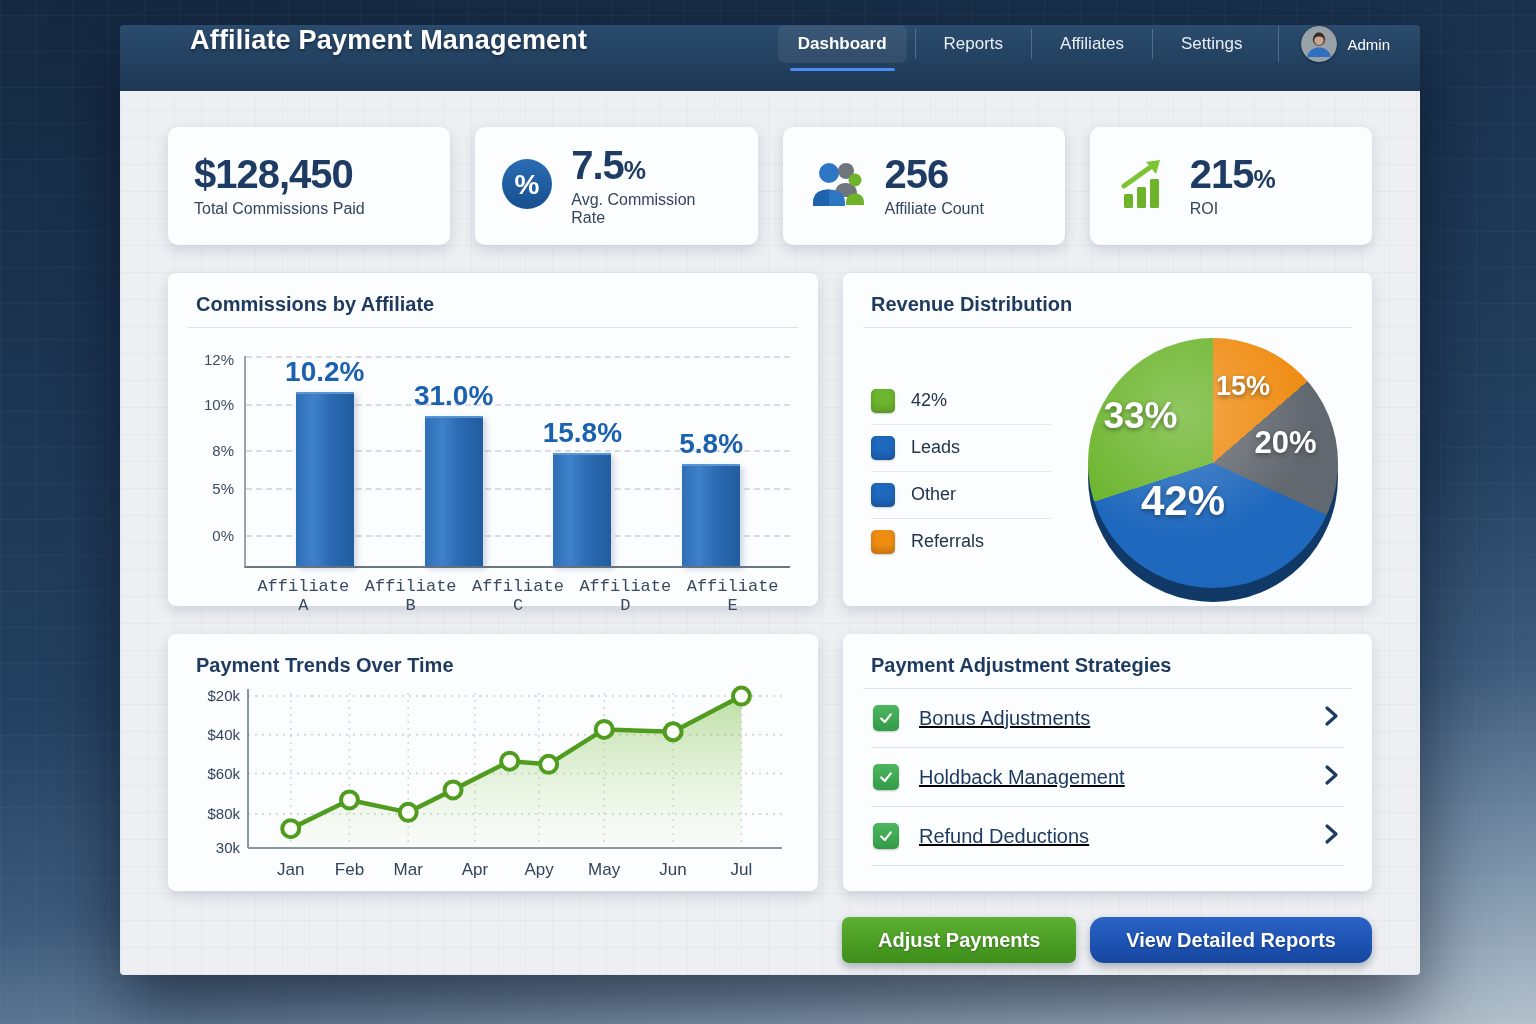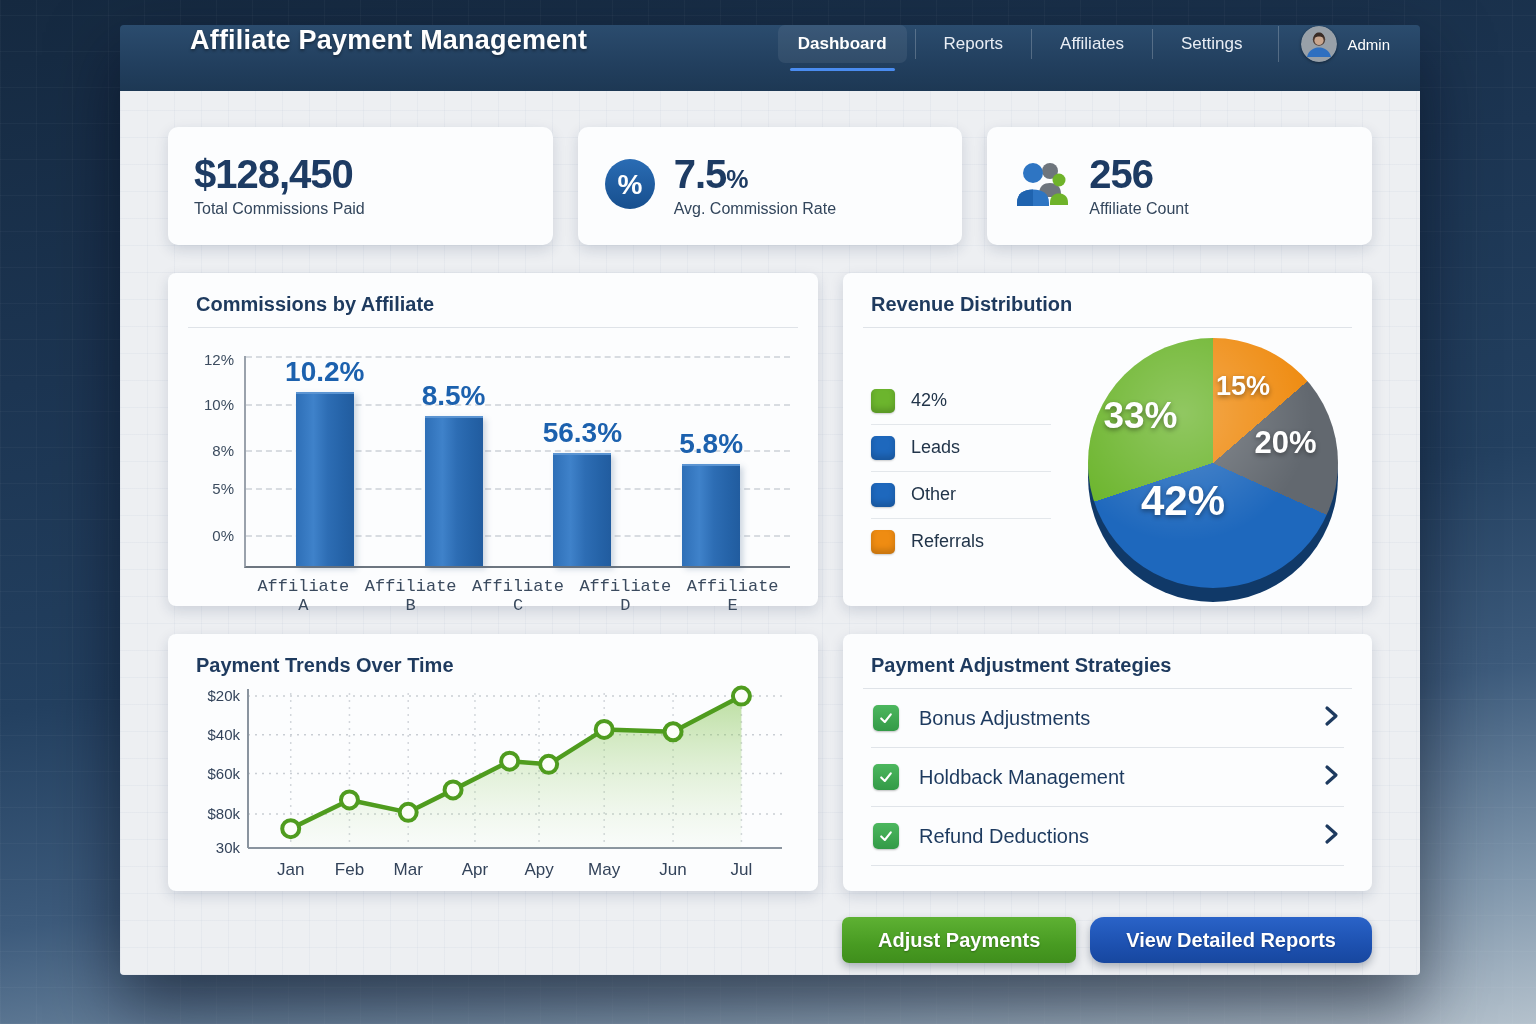--- a/index.html
+++ b/index.html
@@ -113,21 +113,21 @@
   .pl-15 { left:62%; top:19%;  font-size:27px; }
   .pl-20 { left:79%; top:42%;  font-size:31px; }
   .pl-42 { left:38%; top:65%;  font-size:42px; }
   .pl-33 { left:21%; top:31%;  font-size:37px; }
 
   
   .line-chart { margin-top:6px; }
 
   
   .strategy-row { display:flex; align-items:center; gap:20px; padding:15px 2px;
-                  border-bottom:1px solid #e0e4e9; cursor:pointer; }
+                  border-bottom:1px solid #e0e4e9; cursor:pointer;text-decoration:underline; }
   .strategy-label { font-size:20px; color:#1d3a5f; }
   .check-icon { width:26px; height:26px; border-radius:5px; flex:0 0 26px;
                 background:linear-gradient(180deg,#4cb75e,#339a47);
                 box-shadow:0 1px 2px rgba(0,0,0,0.25); display:flex; align-items:center; justify-content:center; }
   .chevron { margin-left:auto; display:block; }
 
   
   .actions { display:flex; justify-content:flex-end; gap:14px; margin-top:26px; }
   .btn { border:none; border-radius:7px; height:46px; padding:0 36px;
          font-family:"Liberation Sans", sans-serif; font-size:20px; font-weight:bold; color:#ffffff;
@@ -206,20 +206,35 @@
               <path d="M4 47c0-10 7-13.5 16-13.5S36 37 36 47v3H4z" fill="#2e75c3"></path>
               <path d="M4 47c0-10 7-13.5 16-13.5V50H4z" fill="#1f63af"></path>
             </svg>
           </span>
           <div class="stat-texts">
             <div class="stat-value"><span>256</span><span class="stat-suffix"></span></div>
             <div class="stat-label">Affiliate Count</div>
           </div>
         </div>
 
+        <div class="stat-card">
+          <span class="stat-icon">
+            <svg width="56" height="56" viewBox="0 0 56 56">
+              <rect x="8" y="38" width="9" height="14" rx="1.5" fill="#6fb32a"></rect>
+              <rect x="21" y="31" width="9" height="21" rx="1.5" fill="#6fb32a"></rect>
+              <rect x="34" y="23" width="9" height="29" rx="1.5" fill="#6fb32a"></rect>
+              <path d="M8 30 L36 10" stroke="#7cc432" stroke-width="5" stroke-linecap="round" fill="none"></path>
+              <path d="M30 6 L44 4 L40 18 Z" fill="#7cc432"></path>
+            </svg>
+          </span>
+          <div class="stat-texts">
+            <div class="stat-value"><span>215</span><span class="stat-suffix">%</span></div>
+            <div class="stat-label">ROI</div>
+          </div>
+        </div>
       </section>
 
       <section class="grid-row row-charts">
 
         <div class="panel panel-left">
           <div class="panel-title">Commissions by Affiliate</div>
           <div class="panel-sep"></div>
           <div class="bar-chart">
             <div class="bar-yaxis" id="barYAxis">
                 <span class="bar-ytick" style="top: 3px;">12%</span>
@@ -233,25 +248,25 @@
                 <div class="bar-grid" style="top: 132.076px;"></div>
                 <div class="bar-grid" style="top: 93.916px;"></div>
                 <div class="bar-grid" style="top: 47.912px;"></div>
                 <div class="bar-grid" style="top: 0px;"></div>
               <div class="bar-cols">
                 <div class="bar-col">
                   <div class="bar-value">10.2%</div>
                   <div class="bar-fill" style="height: 180px;"></div>
                 </div>
                 <div class="bar-col">
-                  <div class="bar-value">8.5%</div>
+                  <div class="bar-value">31.0%</div>
                   <div class="bar-fill" style="height: 150px;"></div>
                 </div>
                 <div class="bar-col">
-                  <div class="bar-value">56.3%</div>
+                  <div class="bar-value">15.8%</div>
                   <div class="bar-fill" style="height: 113px;"></div>
                 </div>
                 <div class="bar-col">
                   <div class="bar-value">5.8%</div>
                   <div class="bar-fill" style="height: 102px;"></div>
                 </div>
               </div>
             </div>
           </div>
           <div class="bar-cats">

